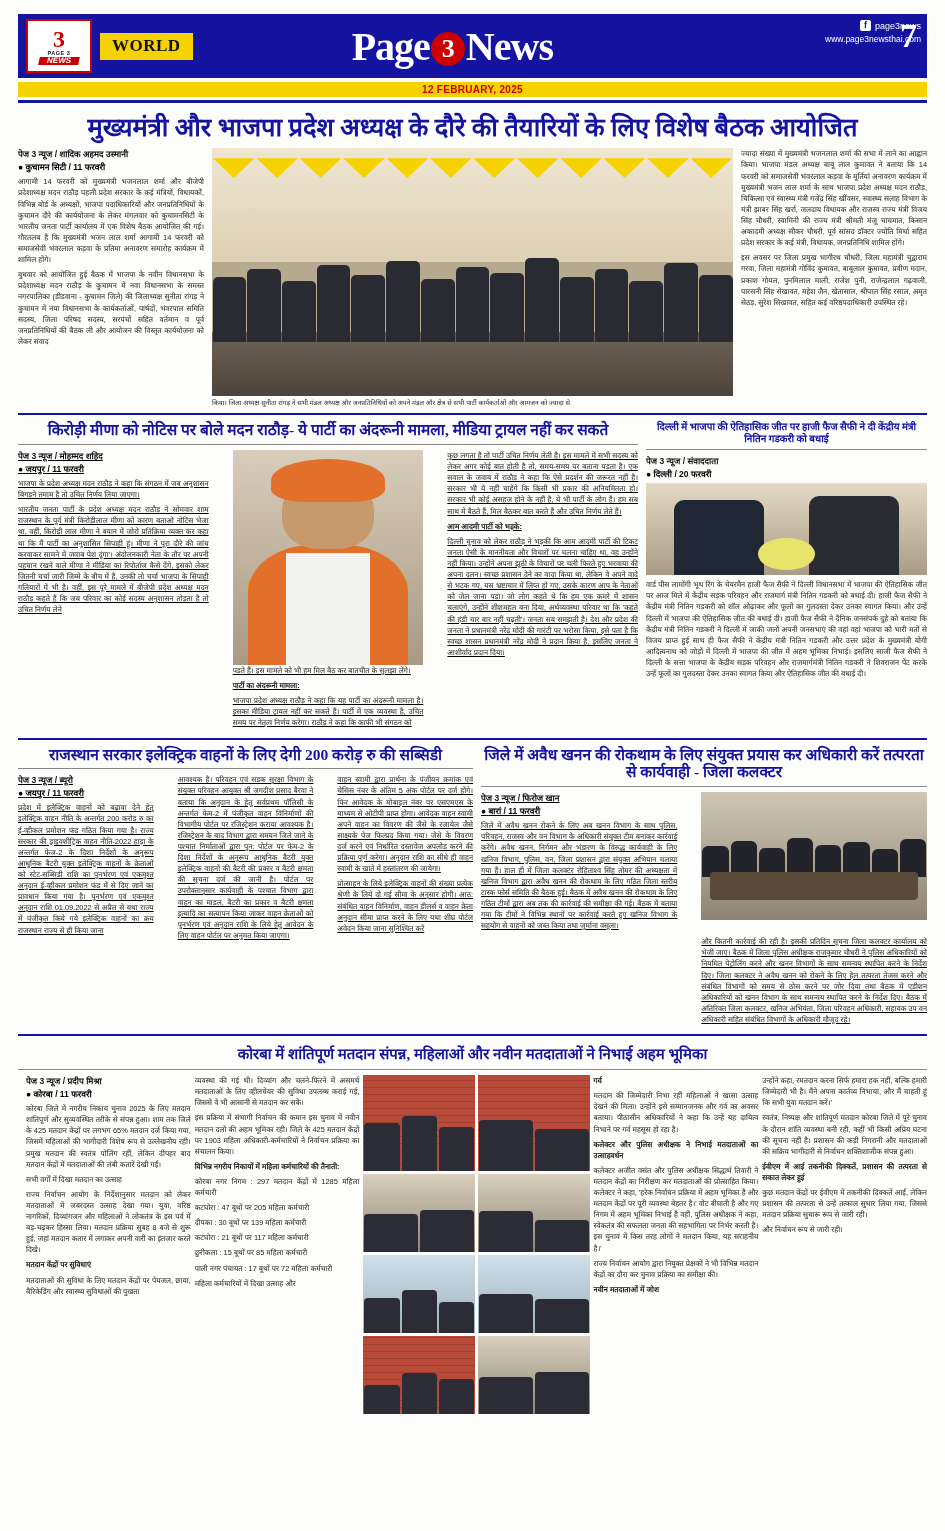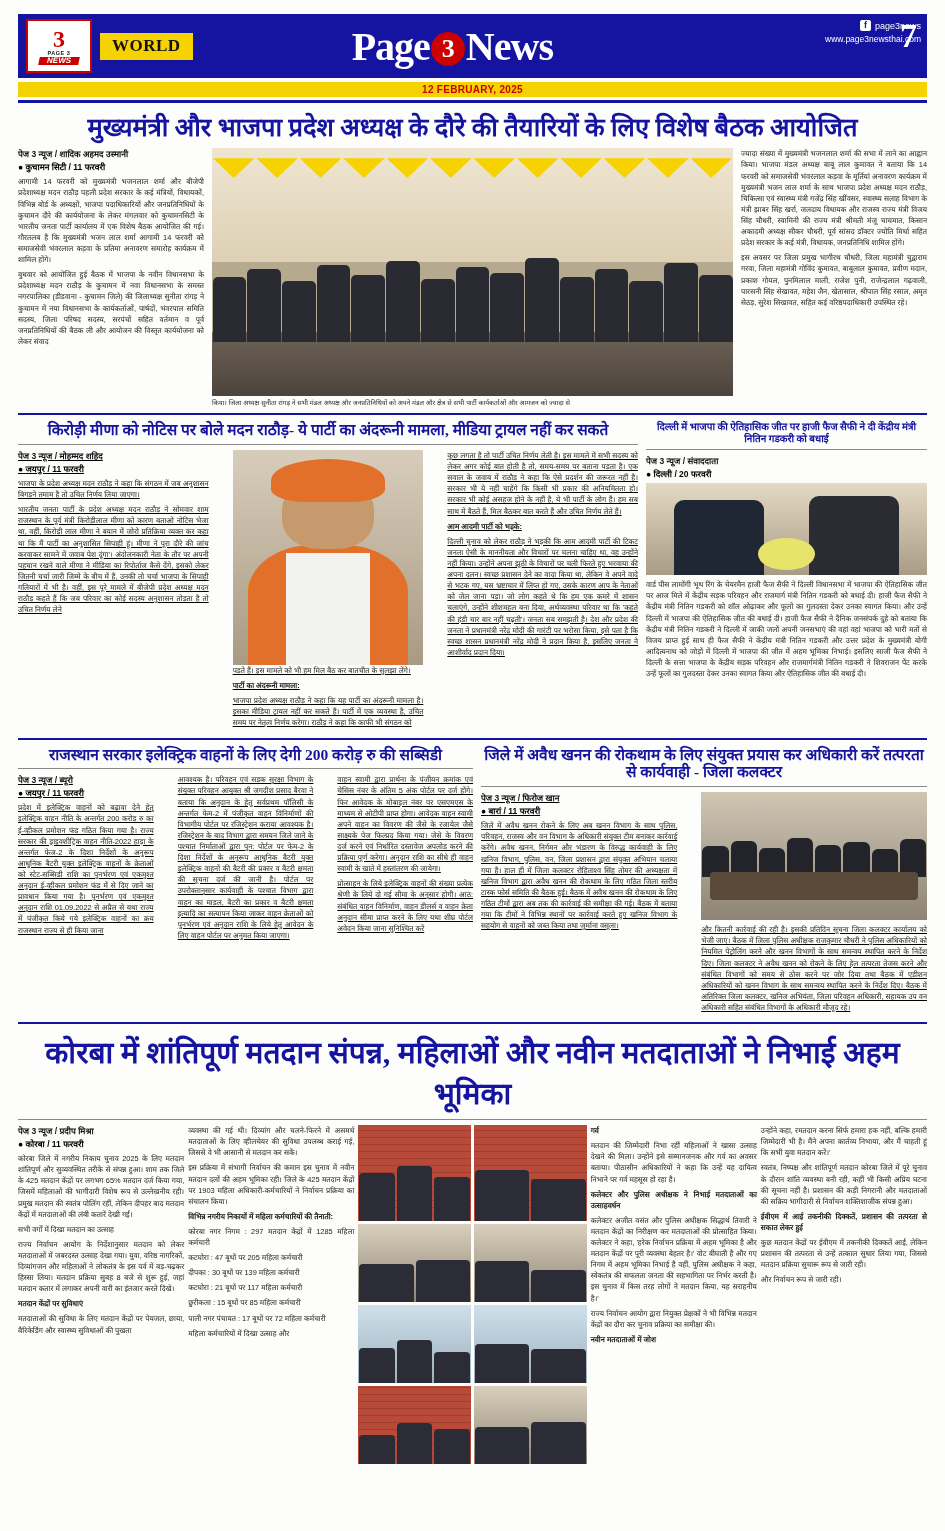--- a/index.html
+++ b/index.html
@@ -241,27 +241,27 @@
   .b3-right { flex:1; }
   .meeting-photo { width:100%; height:128px; background:#6b6257; position:relative; overflow:hidden; }
   .mp-wall { position:absolute; inset:0; background:linear-gradient(#cfc6b4,#8d8475); }
   .mp-table { position:absolute; left:4%; right:4%; bottom:16%; height:22%; background:#5a4a3a; border-radius:4px; }
   .mp-people { position:absolute; left:0; right:0; bottom:34%; height:34%; display:flex; align-items:flex-end; }
   .mp-people span { flex:1; margin:0 1px; background:#23232c; border-radius:6px 6px 0 0; }
 
   
   .bottom-head {
     font-family: "Liberation Serif", serif;
-    font-size: 30px;
+    font-size: 15px;
     font-weight: bold;
     color: #1414a0;
     text-align: center;
     margin: 7px 0 6px 0;
   }
-  .bottom-wrap { display:flex; gap:4px; }
+  .bottom-wrap { display:flex; gap:4px;margin-left:8px; }
   .bw-col { width: 182px; }
   .bw-mid { width: 250px; }
   .grid-photos { display:grid; grid-template-columns:1fr 1fr; gap:3px; }
   .gp { height: 78px; position:relative; overflow:hidden; background:#9a8c7b; }
   .gp.brick { background:repeating-linear-gradient(0deg,#b84a3a 0 6px,#a33e2f 6px 7px); }
   .gp.room { background:linear-gradient(#d9cfbd,#8e8575); }
   .gp.queue { background:linear-gradient(#cfe0ea,#9bb0bd); }
   .gp-figs { position:absolute; left:0; right:0; bottom:0; height:62%; display:flex; align-items:flex-end; }
   .gp-figs span { flex:1; margin:0 1px; background:#2c2c36; border-radius:4px 4px 0 0; }
   .gp-tall { height: 96px; }
@@ -475,21 +475,21 @@
                 <span style="height:82%"></span>
                 <span style="height:66%"></span>
               <span style="height:88%"></span>
                 <span style="height:72%"></span>
                 <span style="height:80%"></span>
               <span style="height:64%"></span>
                 <span style="height:86%"></span>
             </div>
             <div class="mp-table"></div>
           </div>
-          <div class="body-txt" style="margin-top:4px">
+          <div class="body-txt" style="margin-top:16px">
             <p>और कितनी कार्रवाई की रही है। इसकी प्रतिदिन सूचना जिला कलक्टर कार्यालय को भेजी जाए। बैठक में जिला पुलिस अधीक्षक राजकुमार चौधरी ने पुलिस अधिकारियों को नियमित पेट्रोलिंग करने और खनन विभागों के साथ समन्वय स्थापित करने के निर्देश दिए। जिला कलक्टर ने अवैध खनन को रोकने के लिए हेल तत्परता तेजस करने और संबंधित विभागों को समय से ठोस करने पर जोर दिया तथा बैठक में एडीशन अधिकारियों को खनन विभाग के साथ समन्वय स्थापित करने के निर्देश दिए। बैठक में अतिरिक्त जिला कलक्टर, खनिज अभियंता, जिला परिवहन अधिकारी, सहायक उप वन अधिकारी सहित संबंधित विभागों के अधिकारी मौजूद रहे।</p>
           </div>
         </div>
       </div>
     </div>
   </div>
 
   <div class="hr-blue"></div>
 
   <div class="bottom-head">कोरबा में शांतिपूर्ण मतदान संपन्न, महिलाओं और नवीन मतदाताओं ने निभाई अहम भूमिका</div>

